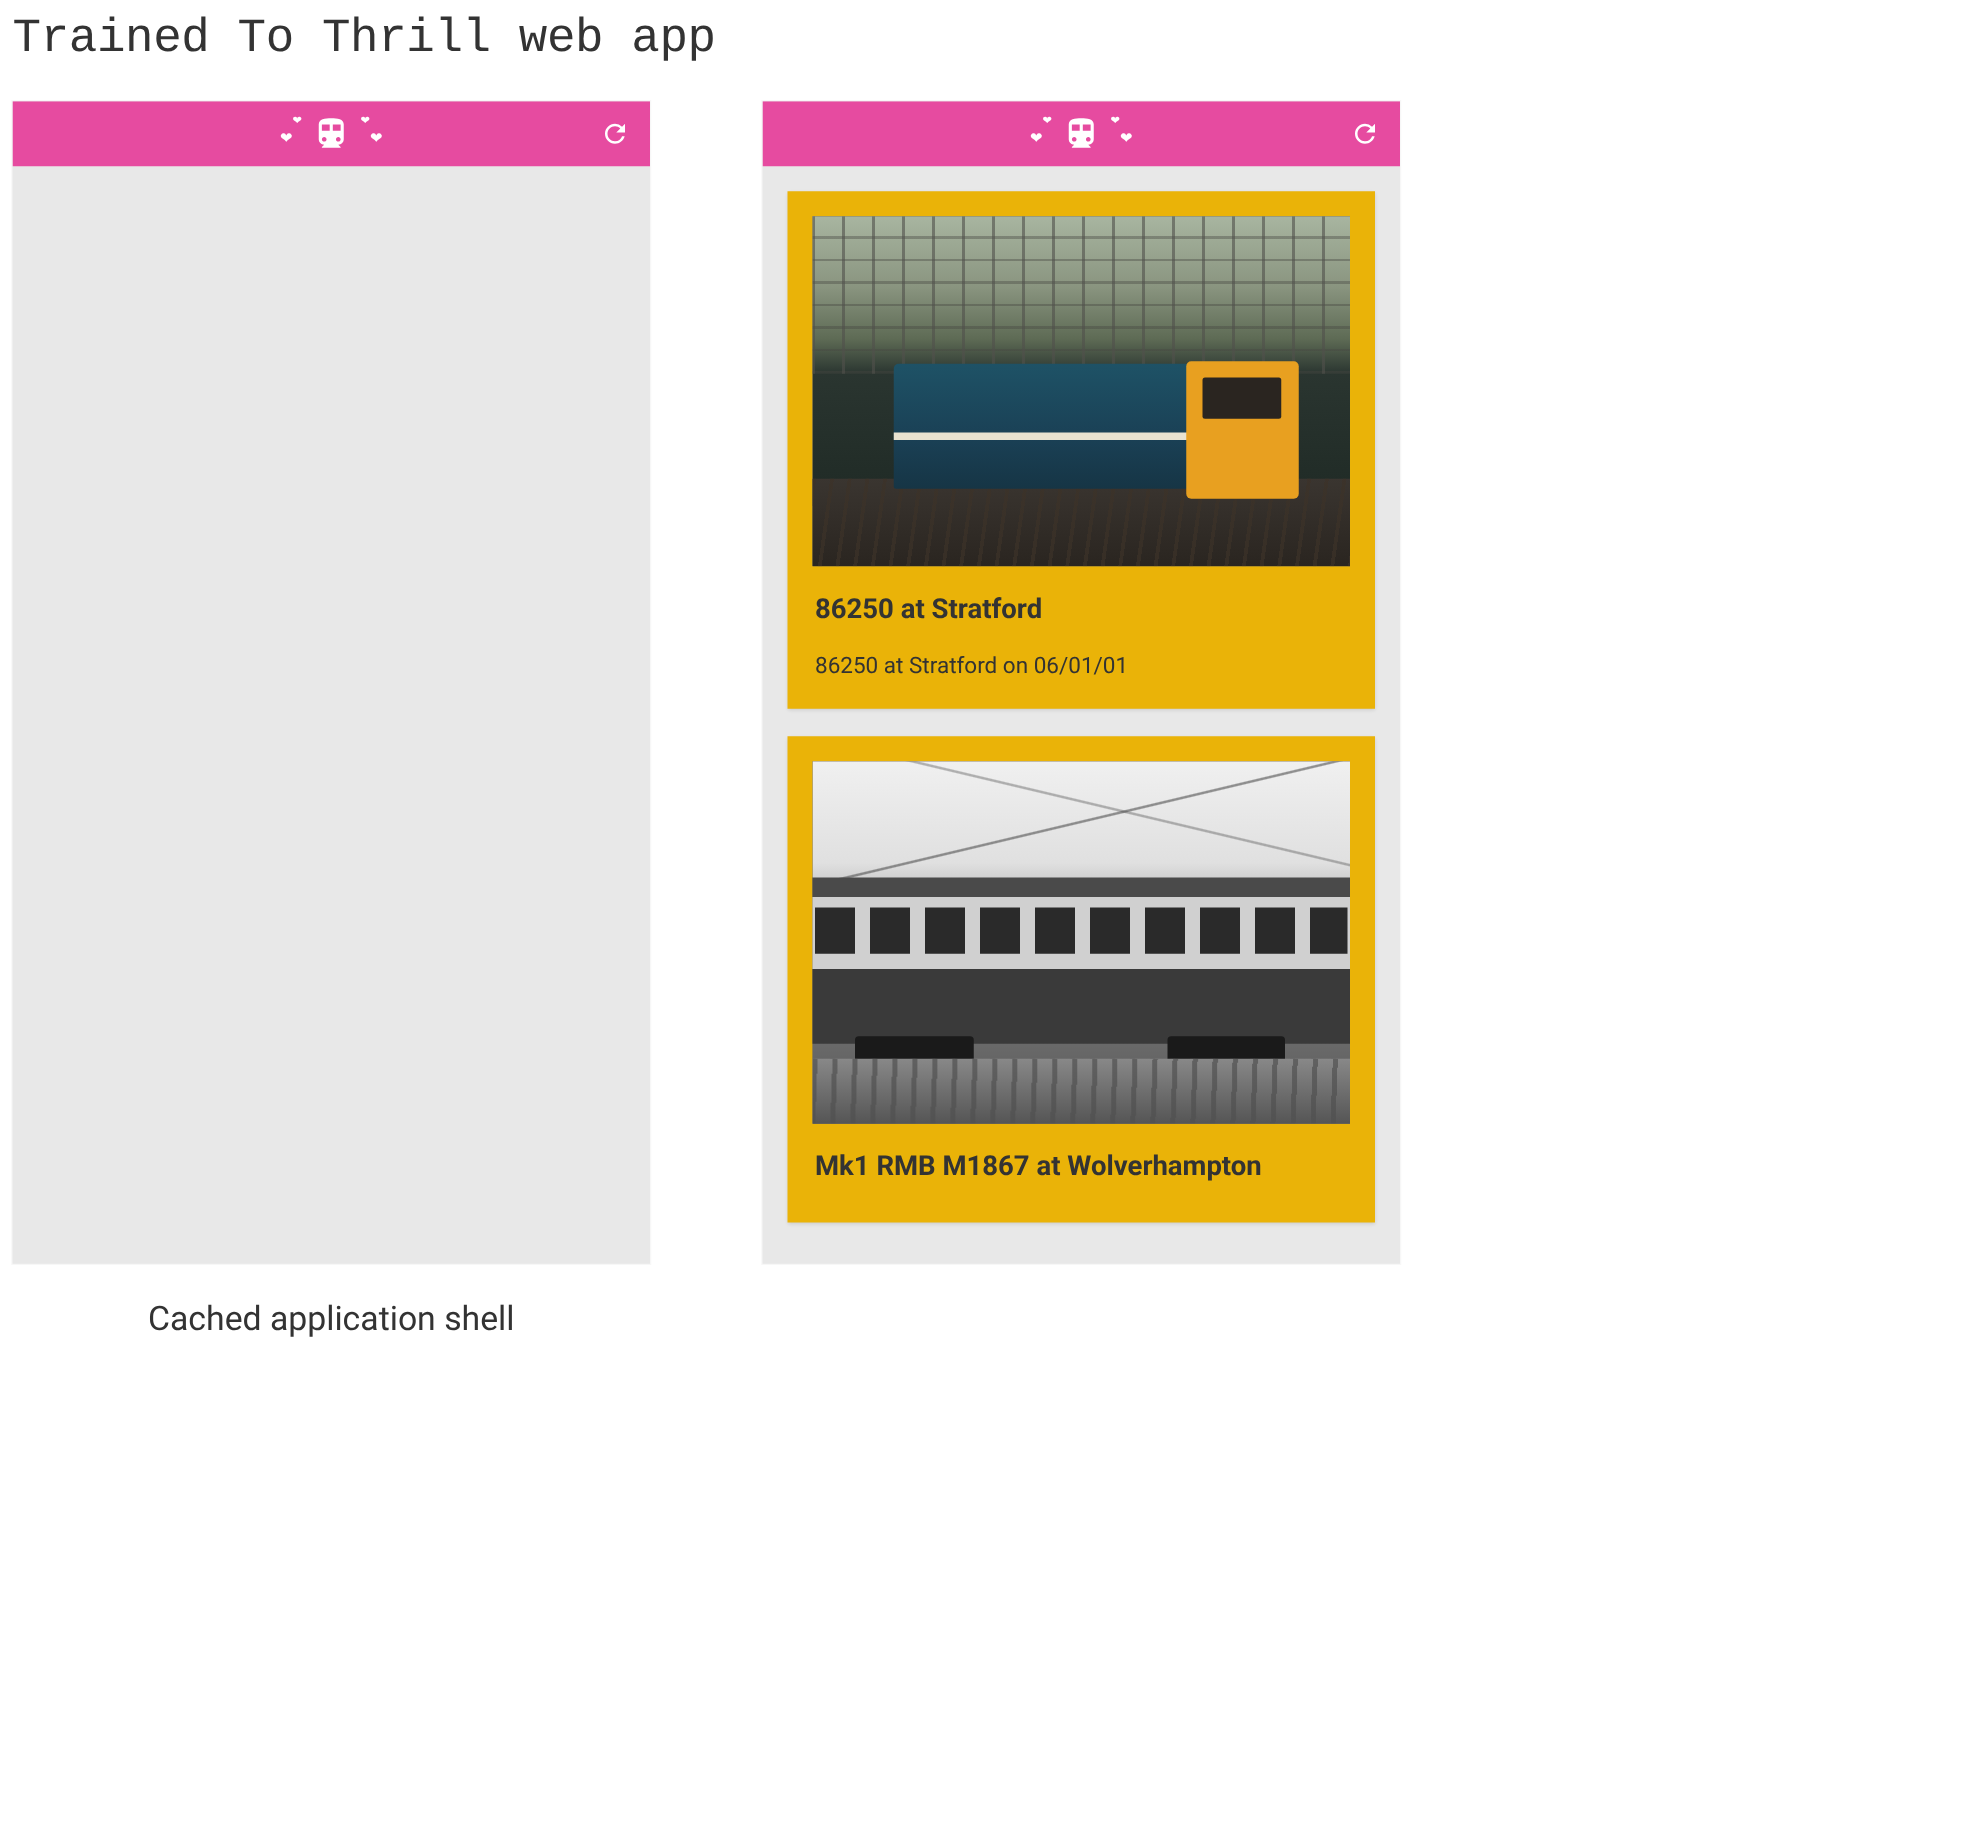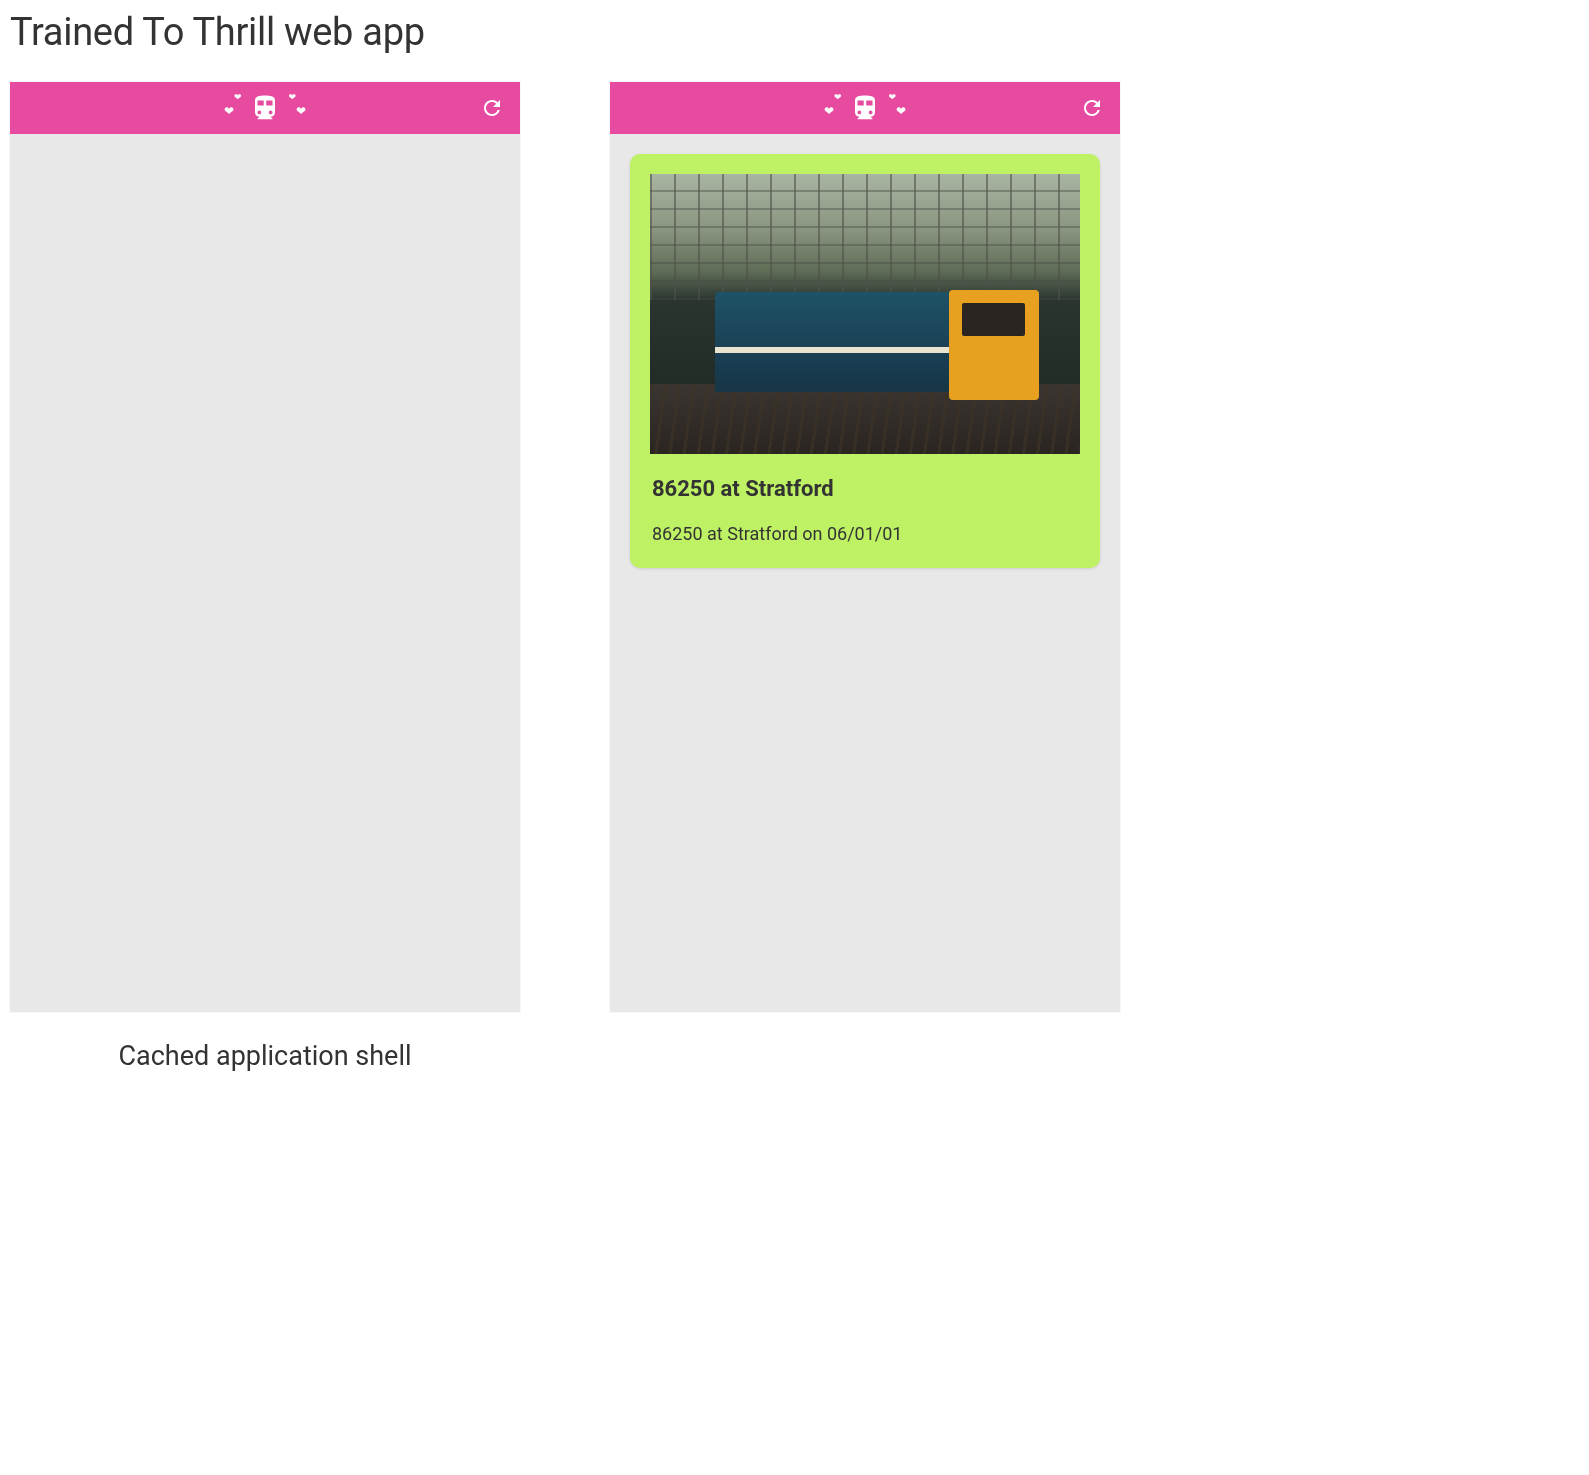--- a/index.html
+++ b/index.html
@@ -11,20 +11,21 @@
       font-family: -apple-system, BlinkMacSystemFont, "Segoe UI", Roboto, Helvetica, Arial, sans-serif;
       background: #fff;
       padding: 10px 10px 40px 10px;
     }
     .page-title {
       font-size: 38px;
       font-weight: 400;
       color: #333;
       margin-bottom: 28px;
       letter-spacing: -0.3px;
+      font-family: Liberation Mono, monospace;
     }
     .panels {
       display: flex;
       gap: 90px;
       align-items: flex-start;
     }
     .panel-wrap {
       display: flex;
       flex-direction: column;
       align-items: center;
@@ -89,22 +90,22 @@
     }
     .content-area {
       padding: 20px;
       display: flex;
       flex-direction: column;
       gap: 22px;
       height: calc(100% - 52px);
       overflow: hidden;
     }
     .card {
-      background: #bef264;
-      border-radius: 10px;
+      background: #eab308;
+      border-radius: 0;
       box-shadow: 0 1px 3px rgba(0,0,0,0.12);
       overflow: hidden;
     }
     .card-img {
       width: calc(100% - 40px);
       margin: 20px 20px 0 20px;
       height: 280px;
       background: #666;
       position: relative;
       overflow: hidden;
@@ -312,18 +313,34 @@
                 </div>
               </div>
             </div>
           </div>
           <div class="card-body">
             <div class="card-title">86250 at Stratford</div>
             <div class="card-desc">86250 at Stratford on 06/01/01</div>
           </div>
         </div>
 
+        <div class="card card2">
+          <div class="card-img">
+            <div class="train-scene-2">
+              <div class="sky-wires"></div>
+              <div class="carriage-body">
+                <div class="carriage-windows"></div>
+              </div>
+              <div class="bogie b1"></div>
+              <div class="bogie b2"></div>
+              <div class="tracks-2"></div>
+            </div>
+          </div>
+          <div class="card-body">
+            <div class="card-title">Mk1 RMB M1867 at Wolverhampton</div>
+          </div>
+        </div>
 
       </div>
     </div>
   </div>
 
 </div>
 
 </body></html>

